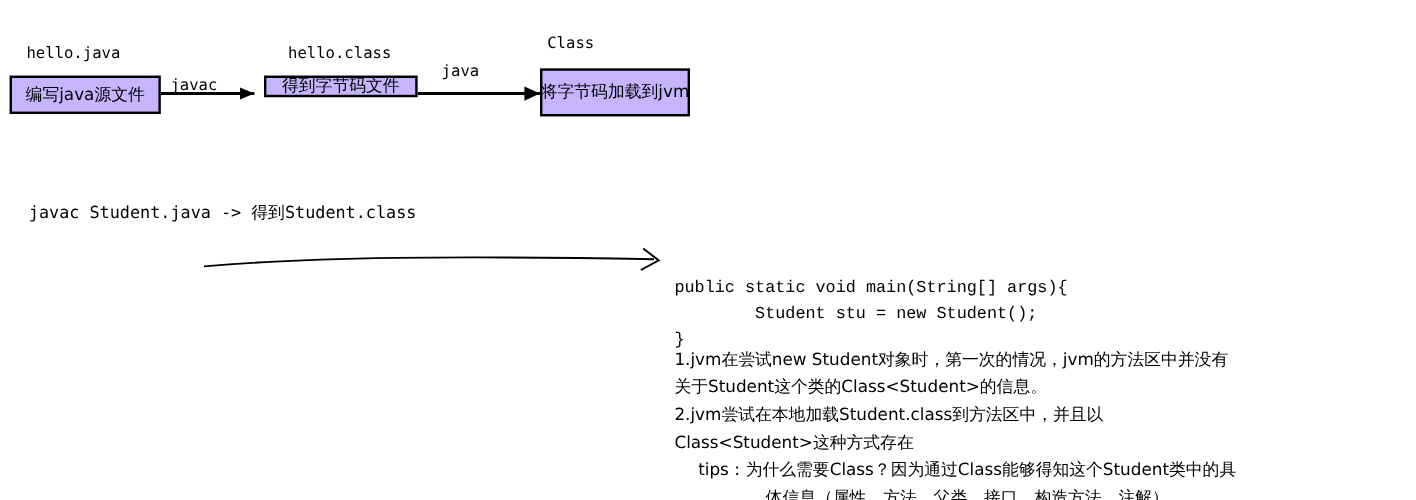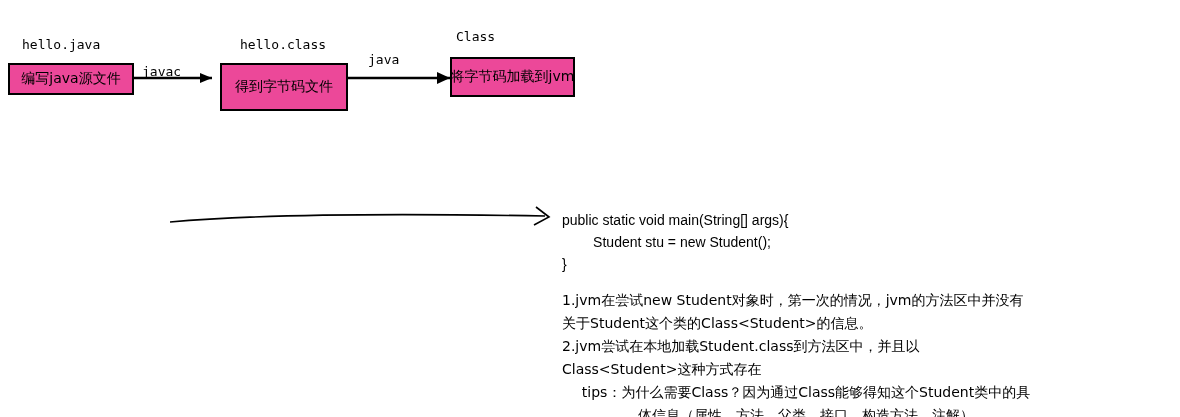--- a/index.html
+++ b/index.html
@@ -31,44 +31,45 @@
   }
   .box {
     border: 2px solid #000;
     box-sizing: border-box;
     display: flex;
     align-items: center;
     justify-content: center;
     font-family: "DejaVu Sans", "Liberation Sans", sans-serif;
     font-size: 14px;
     white-space: nowrap;
-    background: #ec4899;
+    background: #c4b5fd;
   }
   .edge-label {
     font-family: "DejaVu Sans Mono", "Liberation Mono", monospace;
     font-size: 13px;
     white-space: nowrap;
   }
 
   
   .text-line {
     font-family: "DejaVu Sans", "Liberation Sans", sans-serif;
     font-size: 14px;
     white-space: nowrap;
   }
   .mono-line {
     font-family: "DejaVu Sans Mono", "Liberation Mono", monospace;
     font-size: 14px;
     white-space: nowrap;
   }
   .code-block {
-    font-family: Liberation Sans, sans-serif;
+    font-family: Liberation Mono, monospace;
     font-size: 14px;
     line-height: 22px;
     white-space: pre;
+    margin-top: 20px;
   }
   .notes {
     font-family: "DejaVu Sans", "Liberation Sans", sans-serif;
     font-size: 14px;
     line-height: 23px;
     width: 470px;
   }
   .notes div { white-space: normal; }
   .note-indent { padding-left: 18px; text-align: center; }
 </style>
@@ -88,27 +89,28 @@
     <path d="M170 205 C 260 197, 380 196, 545 199" stroke="#000" stroke-width="1.6" fill="none"></path>
     <polyline points="536,190 549,200 534,208" stroke="#000" stroke-width="1.6" fill="none"></polyline>
   </svg>
 
   <div class="abs node-label" style="left:22px; top:20px;">hello.java</div>
   <div class="abs box" style="left:8px; top:46px; width:126px; height:32px;">编写java源文件</div>
 
   <div class="abs edge-label" style="left:142px; top:47px;">javac</div>
 
   <div class="abs node-label" style="left:240px; top:20px;">hello.class</div>
-  <div class="abs box" style="left:220px; top:46px; width:128px; height:48px;">得到字节码文件</div>
+  <div class="abs box" style="left:220px; top:46px; width:128px; height:18px;">得到字节码文件</div>
 
   <div class="abs edge-label" style="left:368px; top:35px;">java</div>
 
   <div class="abs node-label" style="left:456px; top:12px;">Class</div>
   <div class="abs box" style="left:450px; top:40px; width:125px; height:40px;">将字节码加载到jvm</div>
 
+  <div class="abs mono-line" style="left:24px; top:152px;">javac Student.java  -&gt; 得到Student.class</div>
 
   <div class="abs code-block" style="left:562px; top:192px;">public static void main(String[] args){
         Student stu = new Student();
 }</div>
 
   <div class="abs notes" style="left:562px; top:272px;">
     <div>1.jvm在尝试new Student对象时，第一次的情况，jvm的方法区中并没有关于Student这个类的Class&lt;Student&gt;的信息。</div>
     <div>2.jvm尝试在本地加载Student.class到方法区中，并且以Class&lt;Student&gt;这种方式存在</div>
     <div class="note-indent">tips：为什么需要Class？因为通过Class能够得知这个Student类中的具体信息（属性、方法、父类、接口、构造方法、注解）</div>
     <div>3.经过一系列的过程（验证、准备、初始化）得到stu的对象。</div>

